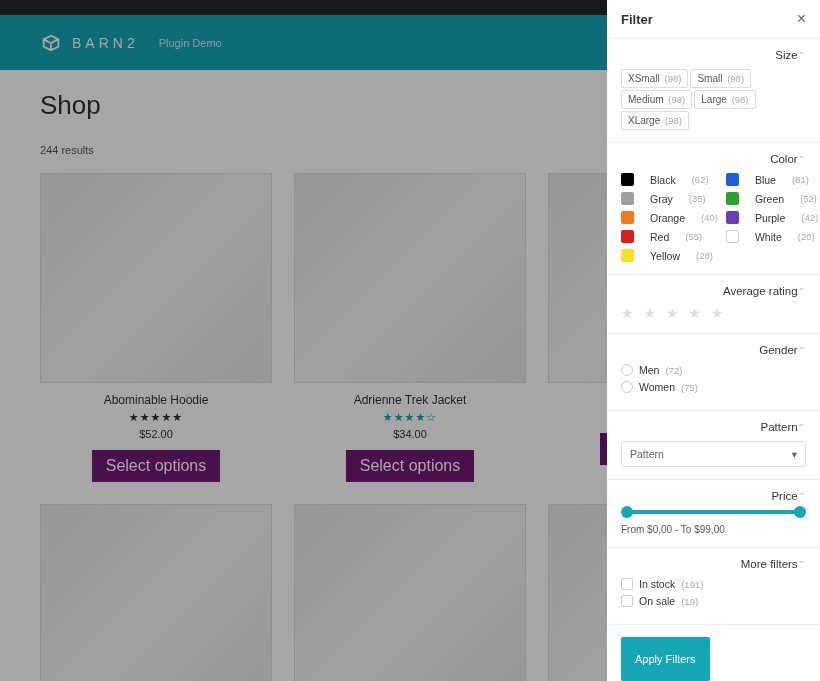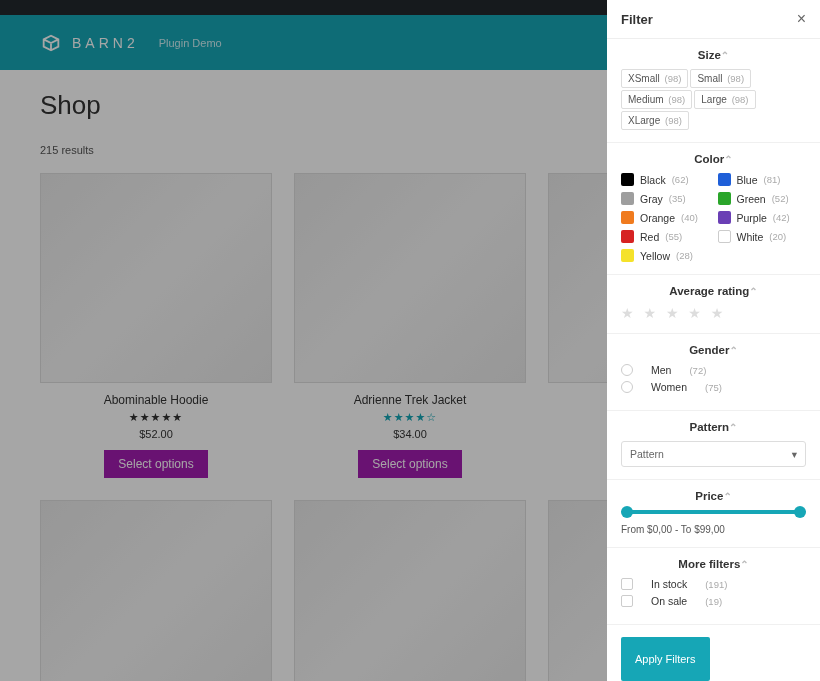--- a/index.html
+++ b/index.html
@@ -16,39 +16,39 @@
 .page-title { font-size: 26px; font-weight: 400; color: #333; margin-bottom: 8px; }
 .results-row { display: flex; justify-content: space-between; align-items: center; margin: 18px 0 12px; }
 .results-count { color: #555; font-size: 11px; }
 .filter-btn { border: 1px solid #ccc; background: #fff; padding: 4px 10px; font-size: 11px; border-radius: 2px; cursor: pointer; display: flex; align-items: center; gap: 4px; color: #444; }
 .grid { display: grid; grid-template-columns: repeat(3, 1fr); gap: 22px; }
 .card { text-align: center; }
 .img-ph { width: 100%; height: 210px; border: 1px solid #ddd; background: linear-gradient(135deg, #e9e9e9 0%, #f5f5f5 50%, #e9e9e9 100%); display: flex; align-items: center; justify-content: center; color: #bbb; font-size: 10px; }
 .card-title { font-size: 12px; color: #333; margin-top: 10px; }
 .stars { color: #333; font-size: 11px; margin-top: 4px; letter-spacing: 1px; }
 .price { font-size: 11px; color: #333; margin-top: 4px; }
-.select-btn { background: #a21caf; color: #fff; border: none; padding: 7px 14px; font-size: 12px; margin-top: 10px; cursor: pointer; }
+.select-btn { background: #701a75; color: #fff; border: none; padding: 7px 14px; font-size: 16px; margin-top: 10px; cursor: pointer; }
 .overlay { position: absolute; inset: 0; background: rgba(0,0,0,0.35); }
 .panel { position: absolute; top: 0; right: 0; bottom: 0; width: 213px; background: #fff; overflow-y: auto; font-size: 11px; color: #333; }
 .panel-hd { display: flex; justify-content: space-between; align-items: center; padding: 10px 14px; border-bottom: 1px solid #eee; }
 .panel-hd h3 { font-size: 13px; font-weight: 600; }
 .close-x { font-size: 16px; cursor: pointer; color: #666; }
 .section { border-bottom: 1px solid #f0f0f0; padding: 10px 14px 12px; }
-.sec-hd { display: flex; justify-content: center; align-items: center; font-weight: 700; font-size: 11.5px; margin-bottom: 8px; cursor: pointer; }
+.sec-hd { display: flex; justify-content: flex-end; align-items: center; font-weight: 400; font-size: 11.5px; margin-bottom: 8px; cursor: pointer; }
 .chev { color: #bbb; font-size: 10px; }
 .chips { display: flex; flex-wrap: wrap; gap: 2px; }
 .chip { border: 1px solid #ddd; padding: 3px 6px; font-size: 10px; border-radius: 2px; cursor: pointer; color: #555; }
 .chip .cnt { color: #aaa; margin-left: 2px; }
 .colors { display: grid; grid-template-columns: 1fr 1fr; gap: 6px 8px; }
-.color-item { display: flex; align-items: center; gap: 6px; font-size: 10.5px; cursor: pointer; }
+.color-item { display: flex; align-items: center; gap: 16px; font-size: 10.5px; cursor: pointer; }
 .sw { width: 13px; height: 13px; border-radius: 2px; border: 1px solid transparent; flex-shrink: 0; }
 .sw.bordered { border: 1px solid #ccc; }
 .cnt { color: #aaa; font-size: 9.5px; }
 .rating-stars { color: #ddd; font-size: 14px; letter-spacing: 3px; }
-.radio-item, .check-item { display: flex; align-items: center; gap: 18px; margin-bottom: 5px; font-size: 10.5px; cursor: pointer; }
+.radio-item, .check-item { display: flex; align-items: center; gap: 6px; margin-bottom: 5px; font-size: 10.5px; cursor: pointer; }
 .radio, .checkbox { width: 12px; height: 12px; border: 1px solid #ccc; flex-shrink: 0; }
 .radio { border-radius: 50%; }
 .checkbox { border-radius: 2px; }
 .select-box { border: 1px solid #ddd; border-radius: 3px; padding: 6px 8px; display: flex; justify-content: space-between; align-items: center; font-size: 10.5px; color: #666; cursor: pointer; }
 .slider-track { position: relative; height: 4px; background: #16a6b6; border-radius: 2px; margin: 8px 6px 10px; }
 .slider-thumb { position: absolute; top: -4px; width: 12px; height: 12px; background: #16a6b6; border-radius: 50%; cursor: pointer; }
 .slider-label { text-align: left; font-size: 10px; color: #555; }
 .apply-btn { background: #16a6b6; color: #fff; border: none; padding: 16px 14px; font-size: 11px; margin: 12px 14px; cursor: pointer; border-radius: 2px; }
 </style>
 </head>
@@ -68,21 +68,21 @@
   </div>
   <div class="header-right">
     <button class="btn-outline">Pricing</button>
     <button class="btn-solid">Buy</button>
   </div>
 </div>
 
 <div class="main">
   <h1 class="page-title">Shop</h1>
   <div class="results-row">
-    <span class="results-count">215 results</span>
+    <span class="results-count">244 results</span>
     <button class="filter-btn">
       <svg width="10" height="10" viewBox="0 0 10 10">
           <path stroke="#555" stroke-width="1" d="M1 2h8M1 5h8M1 8h8" fill="none"></path>
           <circle cx="3" cy="2" r="1" fill="#555"></circle>
           <circle cx="7" cy="5" r="1" fill="#555"></circle>
           <circle cx="4" cy="8" r="1" fill="#555"></circle>
         </svg>
       <span>Filter</span>
     </button>
   </div>

